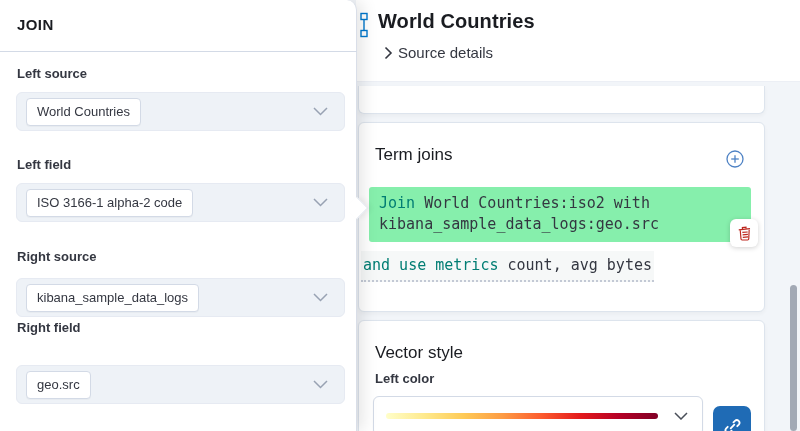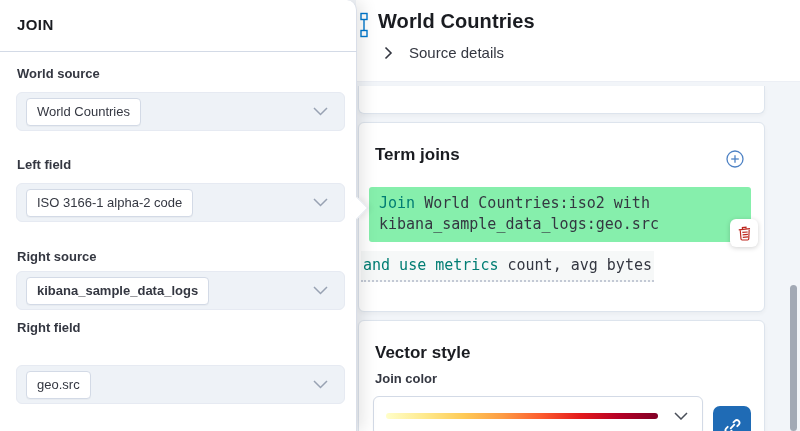--- a/index.html
+++ b/index.html
@@ -15,34 +15,34 @@
   .flyout-header {
     position:absolute; left:356px; top:0; width:444px; height:82px;
     background:#fff; border-bottom:1px solid #eceff5; z-index:1;
   }
   .layer-type-icon { position:absolute; left:2px; top:12px; }
   .layer-title {
     position:absolute; left:22px; top:10px;
     font-size:20px; font-weight:600; color:#1a1c21; letter-spacing:.1px;
   }
   .source-details {
-    position:absolute; left:28px; top:44px; display:flex; align-items:center; gap:16px;
+    position:absolute; left:28px; top:44px; display:flex; align-items:center; gap:5px;
     font-size:15px; color:#343741; cursor:pointer; background:none; border:none;
     font-family:"Liberation Sans", sans-serif;
   }
 
   .card {
     position:absolute; background:#fff; border:1px solid #dde4ed;
     border-radius:6px; box-shadow:0 2px 4px rgba(0,0,0,0.04); z-index:1;
   }
   .card-partial { left:358px; top:86px; width:407px; height:28px; border-radius:0 0 6px 6px; border-top:none; }
   .card-joins   { left:358px; top:122px; width:407px; height:190px; }
   .card-style   { left:358px; top:320px; width:407px; height:140px; }
 
-  .card-title { position:absolute; left:16px; top:22px; font-size:17px; font-weight:700; color:#1a1c21; }
+  .card-title { position:absolute; left:16px; top:22px; font-size:17px; font-weight:400; color:#1a1c21; }
 
   .plus-btn { position:absolute; right:20px; top:27px; width:18px; height:18px;
     background:none; border:none; cursor:pointer; padding:0; }
 
   
   .expr-join {
     position:absolute; left:10px; top:64px; width:382px;
     background:#86efac; border-radius:3px; padding:6px 10px 7px;
     font-family:"DejaVu Sans Mono", monospace; font-size:15px; line-height:21px;
     color:#343741; white-space:nowrap;
@@ -110,21 +110,21 @@
   }
   .combo .pill {
     background:#fff; border:1px solid #d3dae6; border-radius:4px;
     padding:5px 10px; font-size:13px; color:#343741; line-height:16px;
     box-shadow:0 1px 1px rgba(0,0,0,0.03); white-space:nowrap;
   }
   .combo .spacer { flex:1; }
 
   .lbl1 { top:66px; }  .cb1 { top:92px; }
   .lbl2 { top:157px; } .cb2 { top:183px; }
-  .lbl3 { top:249px; } .cb3 { top:271px;font-weight:bold; }
+  .lbl3 { top:249px; } .cb3 { top:278px; }
   .lbl4 { top:320px;text-align:right; } .cb4 { top:365px;padding-left:9px; }
 </style>
 </head>
 <body>
 
 <header class="flyout-header">
   <span class="layer-type-icon">
     <svg width="13" height="26" viewBox="0 0 13 26" fill="none" stroke="#0077cc" stroke-width="1.4">
       <rect x="3" y="1.5" width="6" height="6"></rect>
       <rect x="3" y="18.5" width="6" height="6"></rect>
@@ -166,21 +166,21 @@
         <path d="M6.2 9.3 L11.2 8.9"></path>
         <path d="M6.4 11.6 L11.4 11.2"></path>
     </svg>
   </button>
 
   <div class="expr-metrics"><span class="expr-kw">and use metrics</span><span> </span><span>count, avg bytes</span></div>
 </section>
 
 <section class="card card-style">
   <h2 class="card-title">Vector style</h2>
-  <div class="field-label fill-label">Join color</div>
+  <div class="field-label fill-label">Left color</div>
   <div class="color-select">
     <span class="ramp" style="background: linear-gradient(to right, rgb(255, 254, 201), rgb(254, 233, 140), rgb(254, 202, 86), rgb(253, 155, 67), rgb(252, 91, 46), rgb(227, 26, 28), rgb(181, 0, 38), rgb(128, 0, 38));"></span>
     <svg width="14" height="8" viewBox="0 0 14 8" fill="none" stroke="#4a4f59" stroke-width="1.5">
         <path d="M1 1 L7 7 L13 1"></path>
       </svg>
   </div>
   <button class="link-btn">
     <svg width="17" height="17" viewBox="0 0 16 16" fill="none" stroke="#ffffff" stroke-width="1.7" stroke-linecap="round">
       <path d="M6.3 9.7 L9.7 6.3"></path>
       <path d="M8.9 4.1 L10.3 2.7 a2.55 2.55 0 0 1 3.6 3.6 L12.5 7.7"></path>
@@ -189,21 +189,21 @@
   </button>
 </section>
 
 <div class="scroll-thumb"></div>
 
 <div class="popover-arrow"></div>
 <aside class="popover">
   <h3 class="popover-title">JOIN</h3>
   <div class="popover-divider"></div>
 
-  <div class="join-label lbl1">World source</div>
+  <div class="join-label lbl1">Left source</div>
   <div class="combo cb1">
     <span class="pill">World Countries</span>
     <span class="spacer"></span>
     <svg width="15" height="9" viewBox="0 0 15 9" fill="none" stroke="#98a2b3" stroke-width="1.5">
         <path d="M1 1 L7.5 7.5 L14 1"></path>
       </svg>
   </div>
 
   <div class="join-label lbl2">Left field</div>
   <div class="combo cb2">

